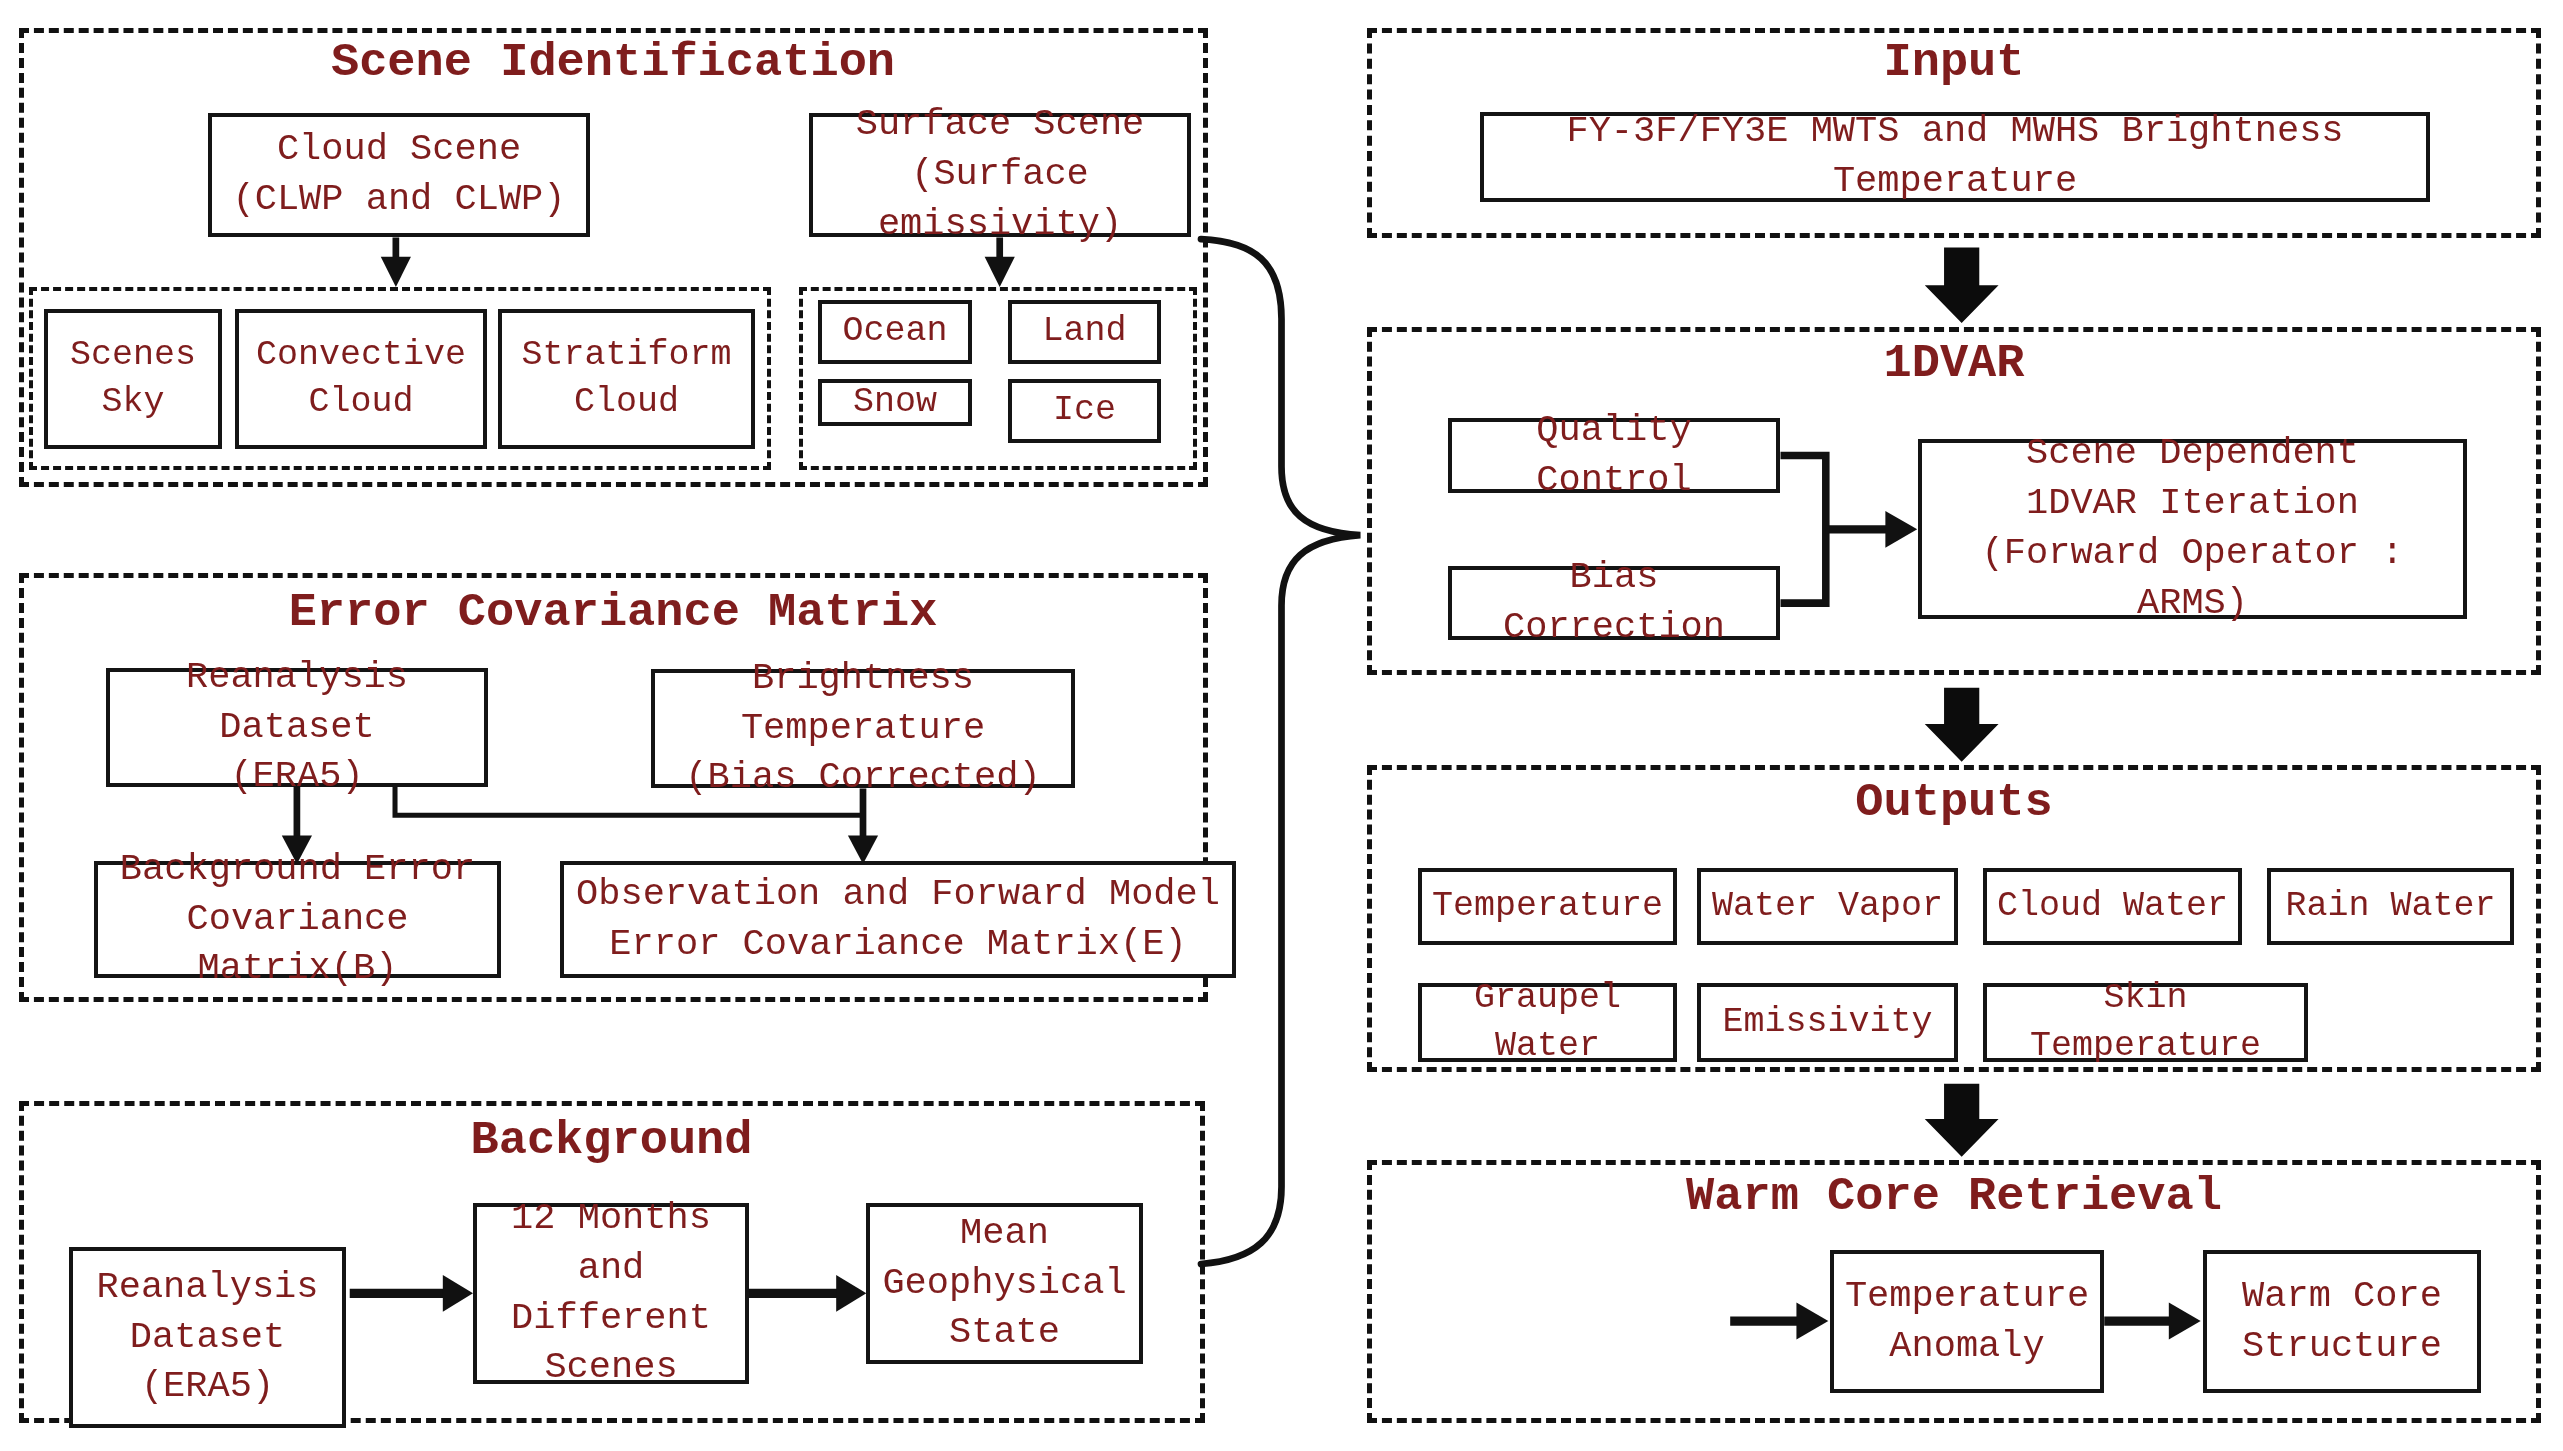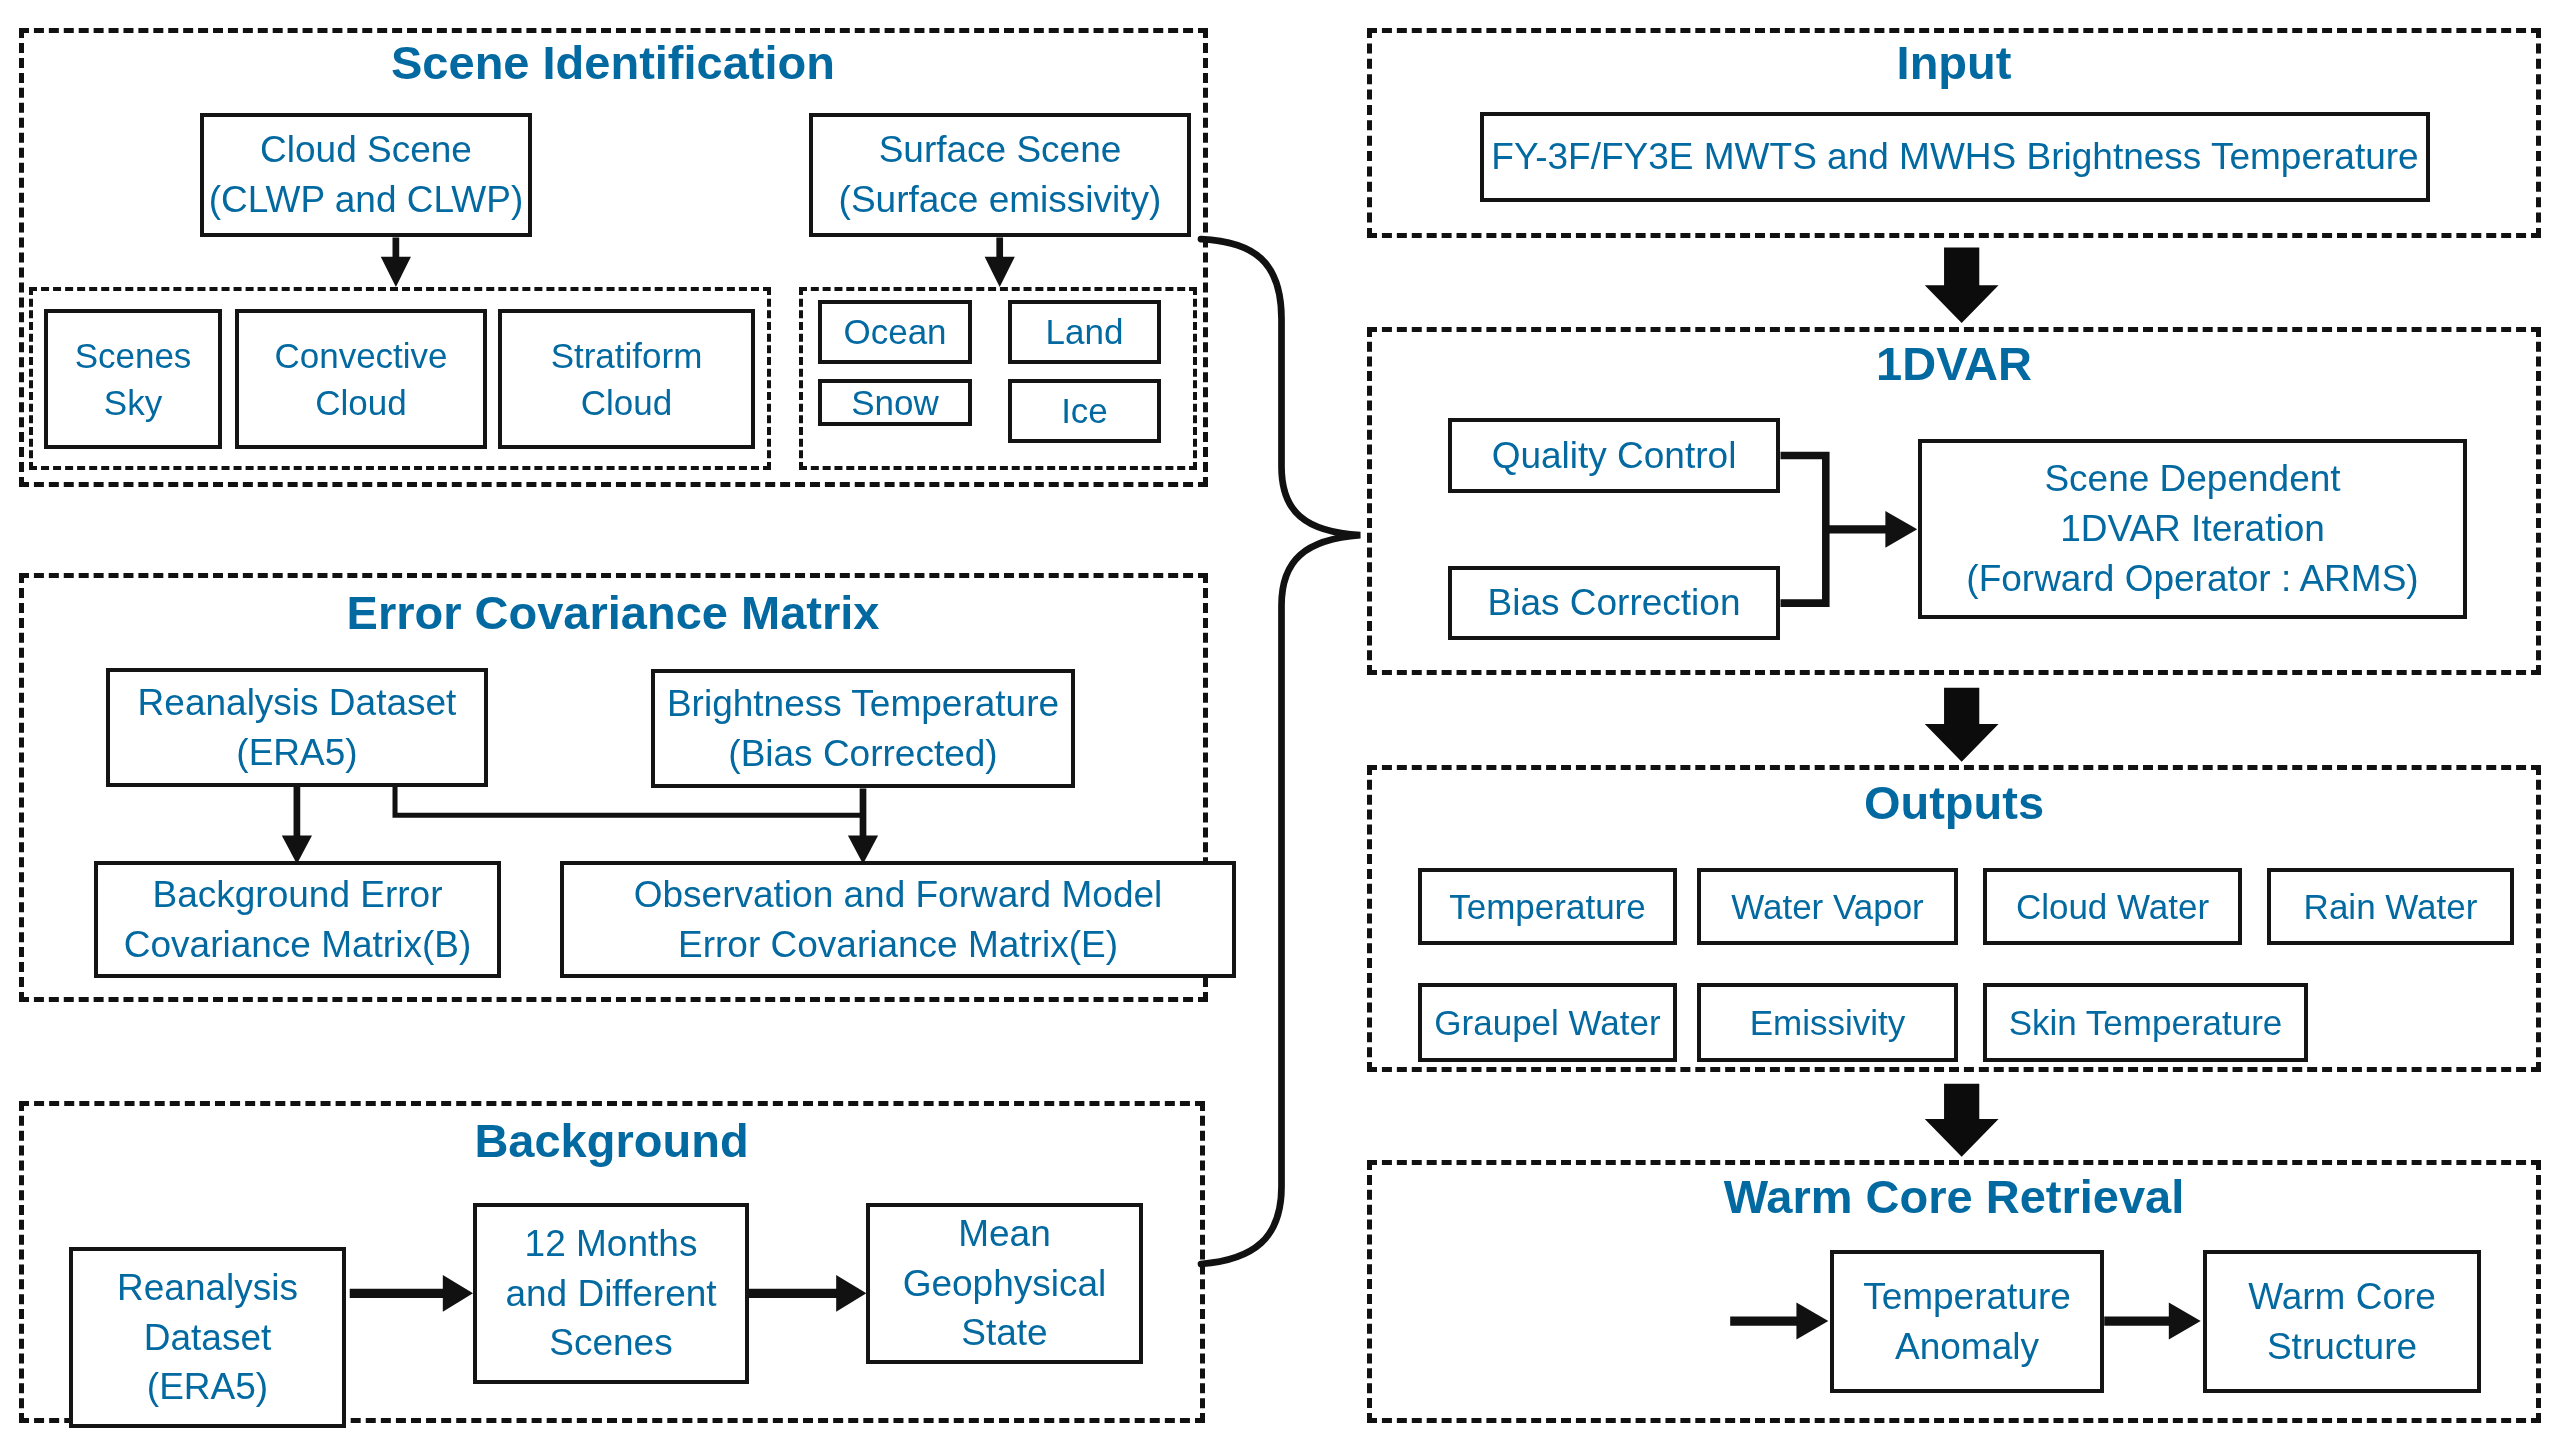--- a/index.html
+++ b/index.html
@@ -5,22 +5,22 @@
   html, body {
     margin: 0;
     padding: 0;
     background: #ffffff;
   }
   #canvas {
     position: relative;
     width: 2563px;
     height: 1452px;
     background: #ffffff;
-    font-family: Liberation Sans, sans-serif;
-    color: #0369a1;
+    font-family: Liberation Mono, monospace;
+    color: #7f1d1d;
     overflow: hidden;
   }
   #wires {
     position: absolute;
     left: 0; top: 0;
     width: 2563px;
     height: 1452px;
     z-index: 1;
   }
   .sec {
@@ -116,21 +116,21 @@
     </g>
     <g>
       <line x1="2509" y1="1575" x2="2590" y2="1575" stroke="#111" stroke-width="11"></line>
       <polygon points="2586,1553 2586,1597 2624,1575" fill="#111"></polygon>
     </g>
   </svg>
 
   <div class="sec" style="left:18.5px; top:28px; width:1189px; height:459px"></div>
   <div class="sec-title" style="left:18.5px; top:37px; width:1189px">Scene Identification</div>
 
-  <div class="box" style="left:200px; top:113px; width:332px; height:124px">Cloud Scene
+  <div class="box" style="left:208px; top:113px; width:382px; height:124px">Cloud Scene
 (CLWP and CLWP)</div>
   <div class="box" style="left:809px; top:113px; width:382px; height:124px">Surface Scene
 (Surface emissivity)</div>
 
   <div class="subsec" style="left:29px; top:287px; width:742px; height:183px"></div>
   <div class="box small" style="left:44px; top:309px; width:178px; height:140px">Scenes
 Sky</div>
   <div class="box small" style="left:235px; top:309px; width:252px; height:140px">Convective
 Cloud</div>
   <div class="box small" style="left:498px; top:309px; width:257px; height:140px">Stratiform

